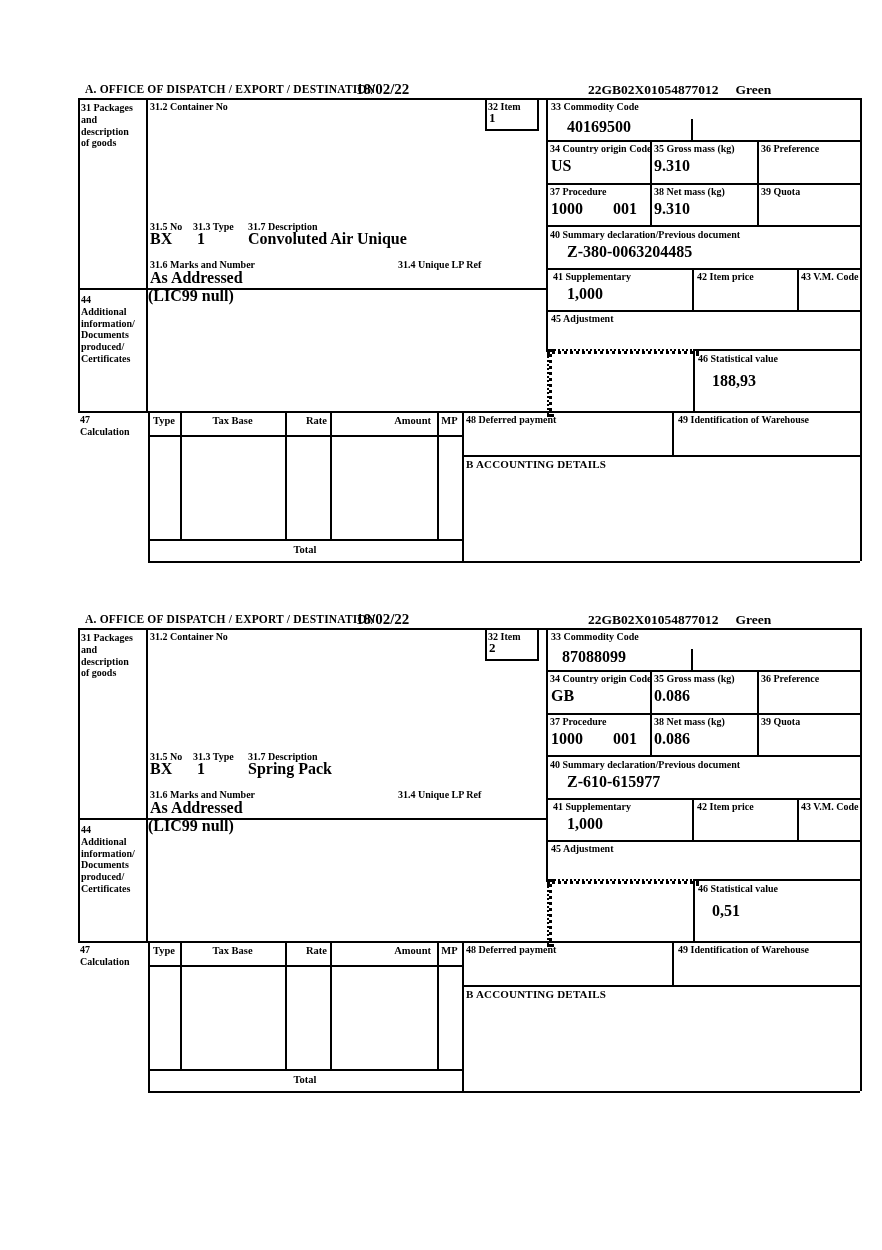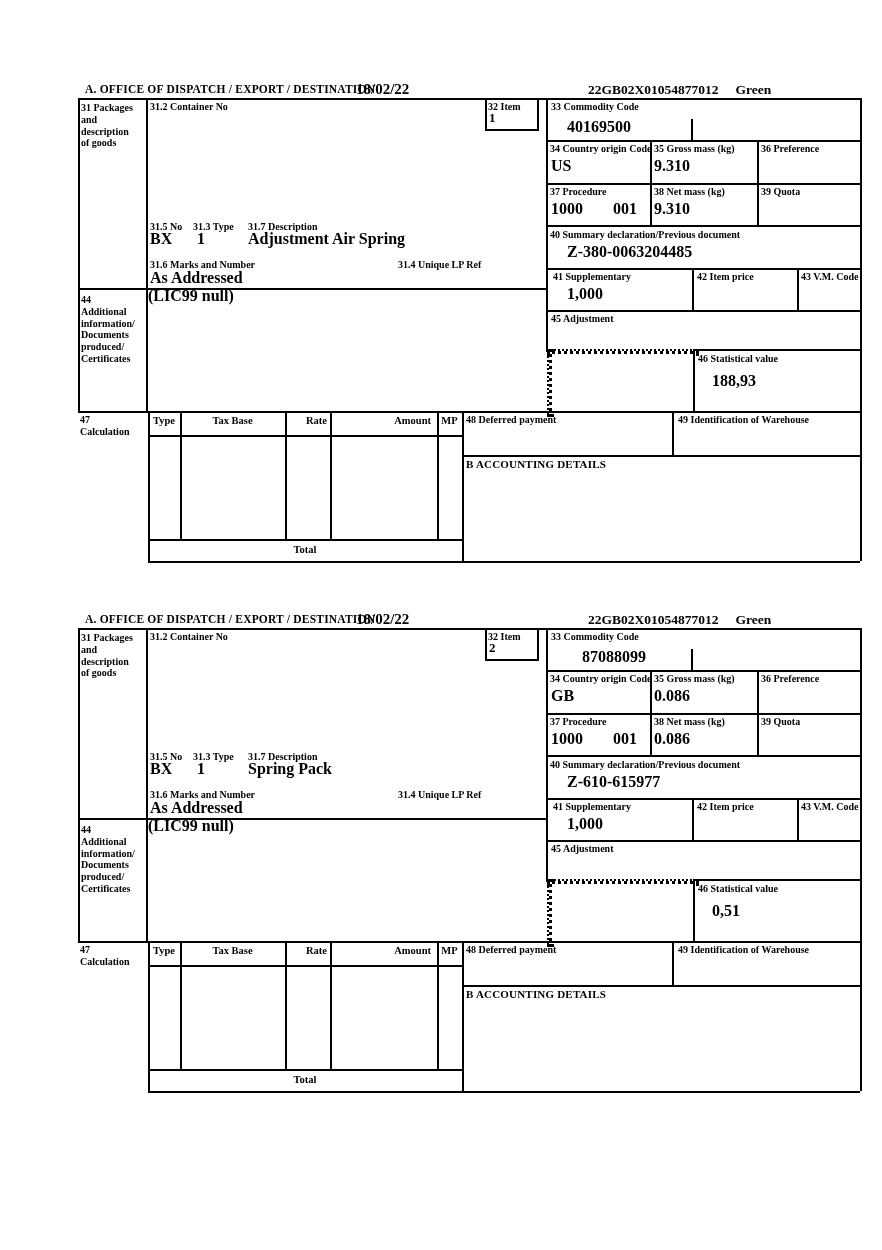--- a/index.html
+++ b/index.html
@@ -88,21 +88,21 @@
 Certificates</div>
   <div class="lbl" style="left:80px;top:332px;width:64px">47
 Calculation</div>
 
   <div class="lbl" style="left:150px;top:19px">31.2 Container No</div>
   <div class="lbl" style="left:150px;top:139px">31.5 No</div>
   <div class="lbl" style="left:193px;top:139px">31.3 Type</div>
   <div class="lbl" style="left:248px;top:139px">31.7 Description</div>
   <div class="val" style="left:150px;top:149px">BX</div>
   <div class="val" style="left:197px;top:149px">1</div>
-  <div class="val" style="left:248px;top:149px">Adjustment Air Spring</div>
+  <div class="val" style="left:248px;top:149px">Convoluted Air Unique</div>
   <div class="lbl" style="left:150px;top:177px">31.6 Marks and Number</div>
   <div class="lbl" style="left:398px;top:177px">31.4 Unique LP Ref</div>
   <div class="val" style="left:150px;top:188px">As Addressed</div>
   <div class="val" style="left:148px;top:206px">(LIC99 null)</div>
 
   <div class="lbl" style="left:488px;top:19px">32 Item</div>
   <div class="val-sm" style="left:489px;top:29px">1</div>
 
   <div class="lbl" style="left:551px;top:19px">33 Commodity Code</div>
   <div class="val" style="left:567px;top:37px">40169500</div>
@@ -213,21 +213,21 @@
   <div class="val" style="left:248px;top:149px">Spring Pack</div>
   <div class="lbl" style="left:150px;top:177px">31.6 Marks and Number</div>
   <div class="lbl" style="left:398px;top:177px">31.4 Unique LP Ref</div>
   <div class="val" style="left:150px;top:188px">As Addressed</div>
   <div class="val" style="left:148px;top:206px">(LIC99 null)</div>
 
   <div class="lbl" style="left:488px;top:19px">32 Item</div>
   <div class="val-sm" style="left:489px;top:29px">2</div>
 
   <div class="lbl" style="left:551px;top:19px">33 Commodity Code</div>
-  <div class="val" style="left:582px;top:37px">87088099</div>
+  <div class="val" style="left:562px;top:37px">87088099</div>
 
   <div class="lbl" style="left:550px;top:61px">34 Country origin Code</div>
   <div class="val" style="left:551px;top:76px">GB</div>
   <div class="lbl" style="left:654px;top:61px">35 Gross mass (kg)</div>
   <div class="val" style="left:654px;top:76px">0.086</div>
   <div class="lbl" style="left:761px;top:61px">36 Preference</div>
 
   <div class="lbl" style="left:550px;top:104px">37 Procedure</div>
   <div class="val" style="left:551px;top:119px">1000</div>
   <div class="val" style="left:613px;top:119px">001</div>

